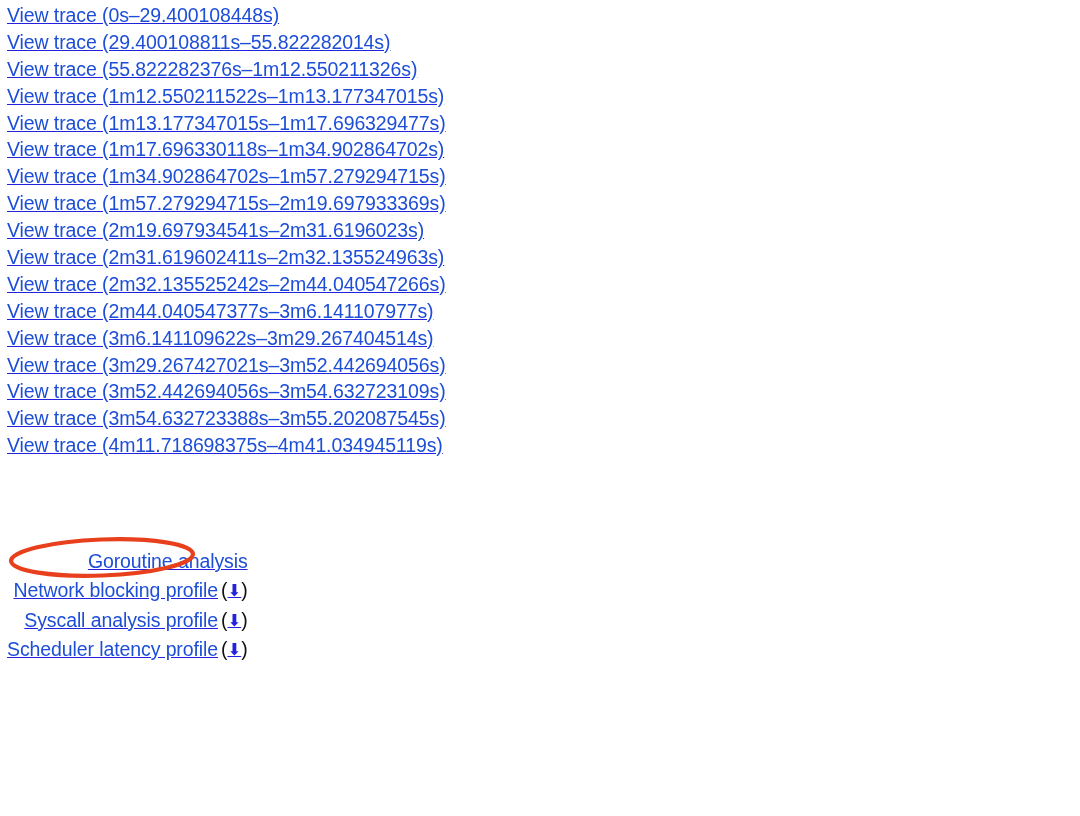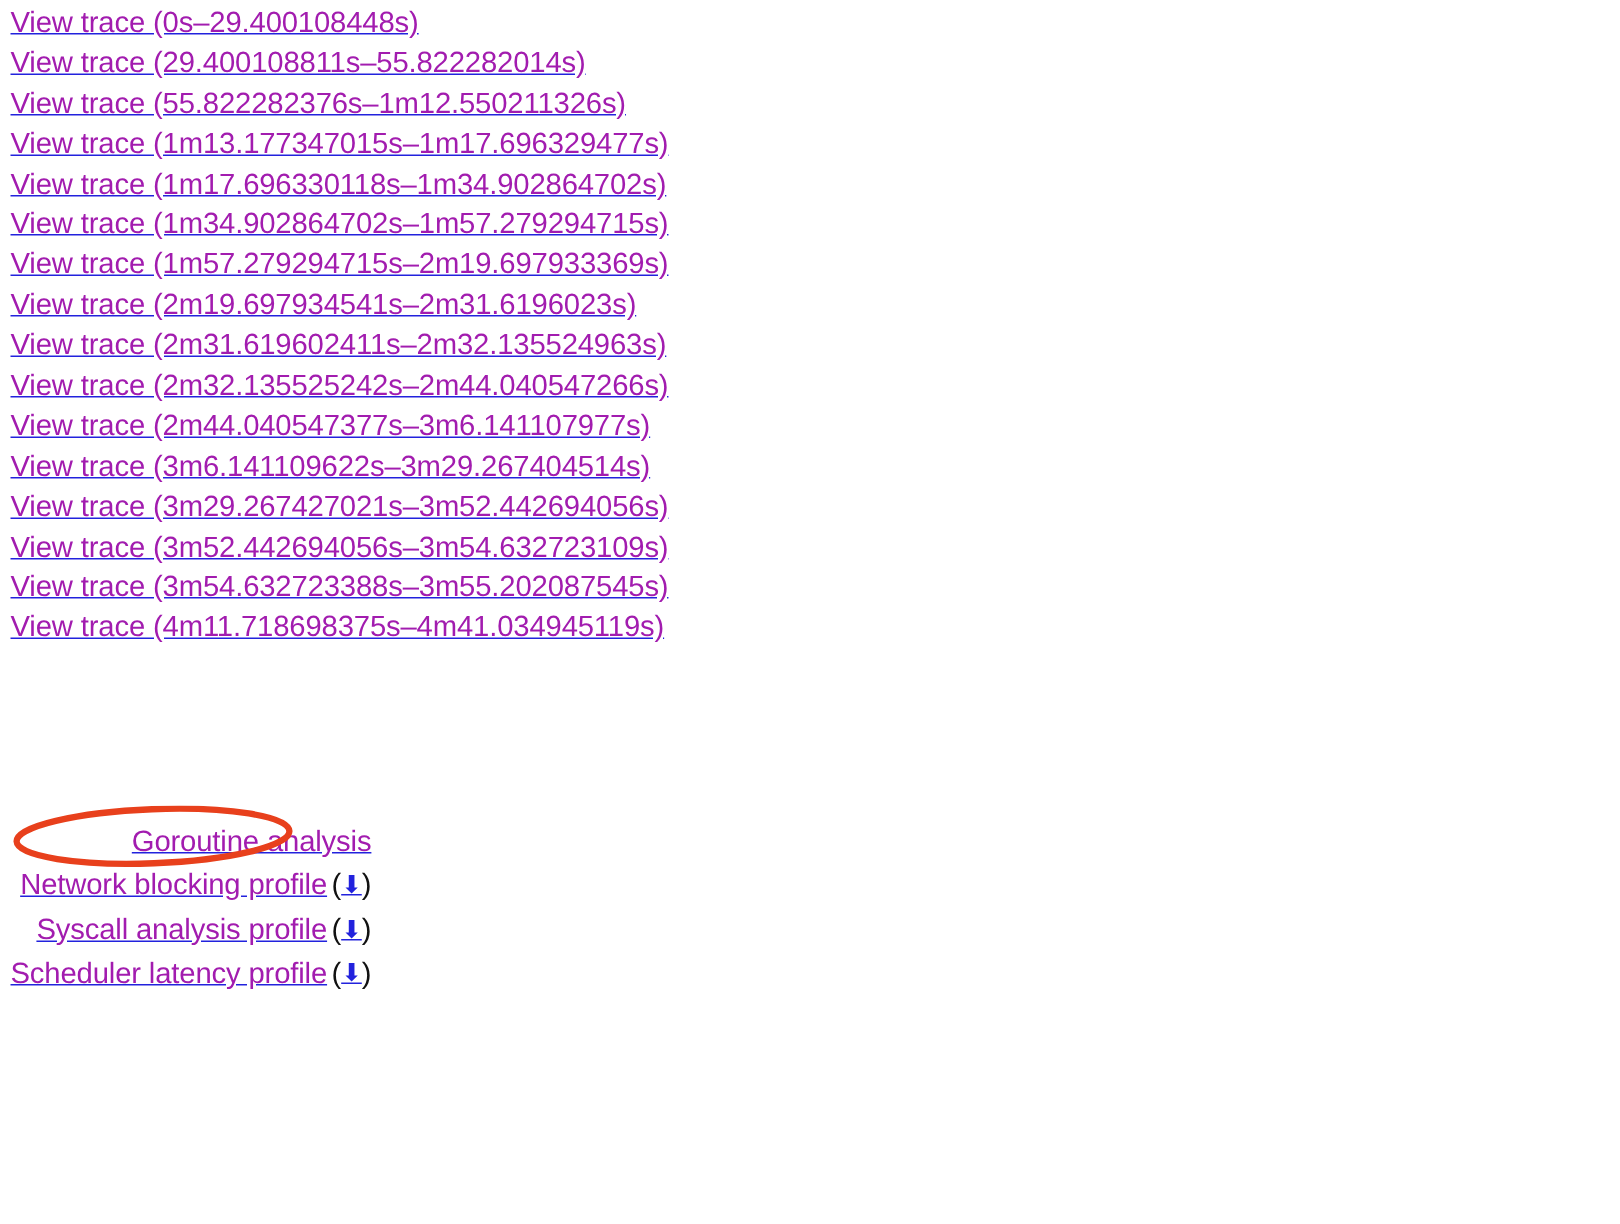--- a/index.html
+++ b/index.html
@@ -44,21 +44,21 @@
     left: 7px;
     top: 547px;
     text-align: right;
   }
   .profile-list li {
     height: 29.4px;
     line-height: 29.4px;
     white-space: nowrap;
   }
   a.link {
-    color: #a21caf;
+    color: #1d4ed8;
     text-decoration: underline;
     text-decoration-color: #2222dd;
     text-underline-offset: 1px;
     font-size: 19.5px;
     letter-spacing: -0.1px;
     cursor: pointer;
   }
   .dl-wrap {
     font-size: 19.5px;
     color: #111111;
@@ -88,20 +88,21 @@
 </style>
 </head>
 <body>
 
 <div class="page">
 
   <ul class="trace-list">
       <li><a class="link" href="#">View trace (0s–29.400108448s)</a></li>
       <li><a class="link" href="#">View trace (29.400108811s–55.822282014s)</a></li>
       <li><a class="link" href="#">View trace (55.822282376s–1m12.550211326s)</a></li>
+      <li><a class="link" href="#">View trace (1m12.550211522s–1m13.177347015s)</a></li>
       <li><a class="link" href="#">View trace (1m13.177347015s–1m17.696329477s)</a></li>
       <li><a class="link" href="#">View trace (1m17.696330118s–1m34.902864702s)</a></li>
       <li><a class="link" href="#">View trace (1m34.902864702s–1m57.279294715s)</a></li>
       <li><a class="link" href="#">View trace (1m57.279294715s–2m19.697933369s)</a></li>
       <li><a class="link" href="#">View trace (2m19.697934541s–2m31.6196023s)</a></li>
       <li><a class="link" href="#">View trace (2m31.619602411s–2m32.135524963s)</a></li>
       <li><a class="link" href="#">View trace (2m32.135525242s–2m44.040547266s)</a></li>
       <li><a class="link" href="#">View trace (2m44.040547377s–3m6.141107977s)</a></li>
       <li><a class="link" href="#">View trace (3m6.141109622s–3m29.267404514s)</a></li>
       <li><a class="link" href="#">View trace (3m29.267427021s–3m52.442694056s)</a></li>

